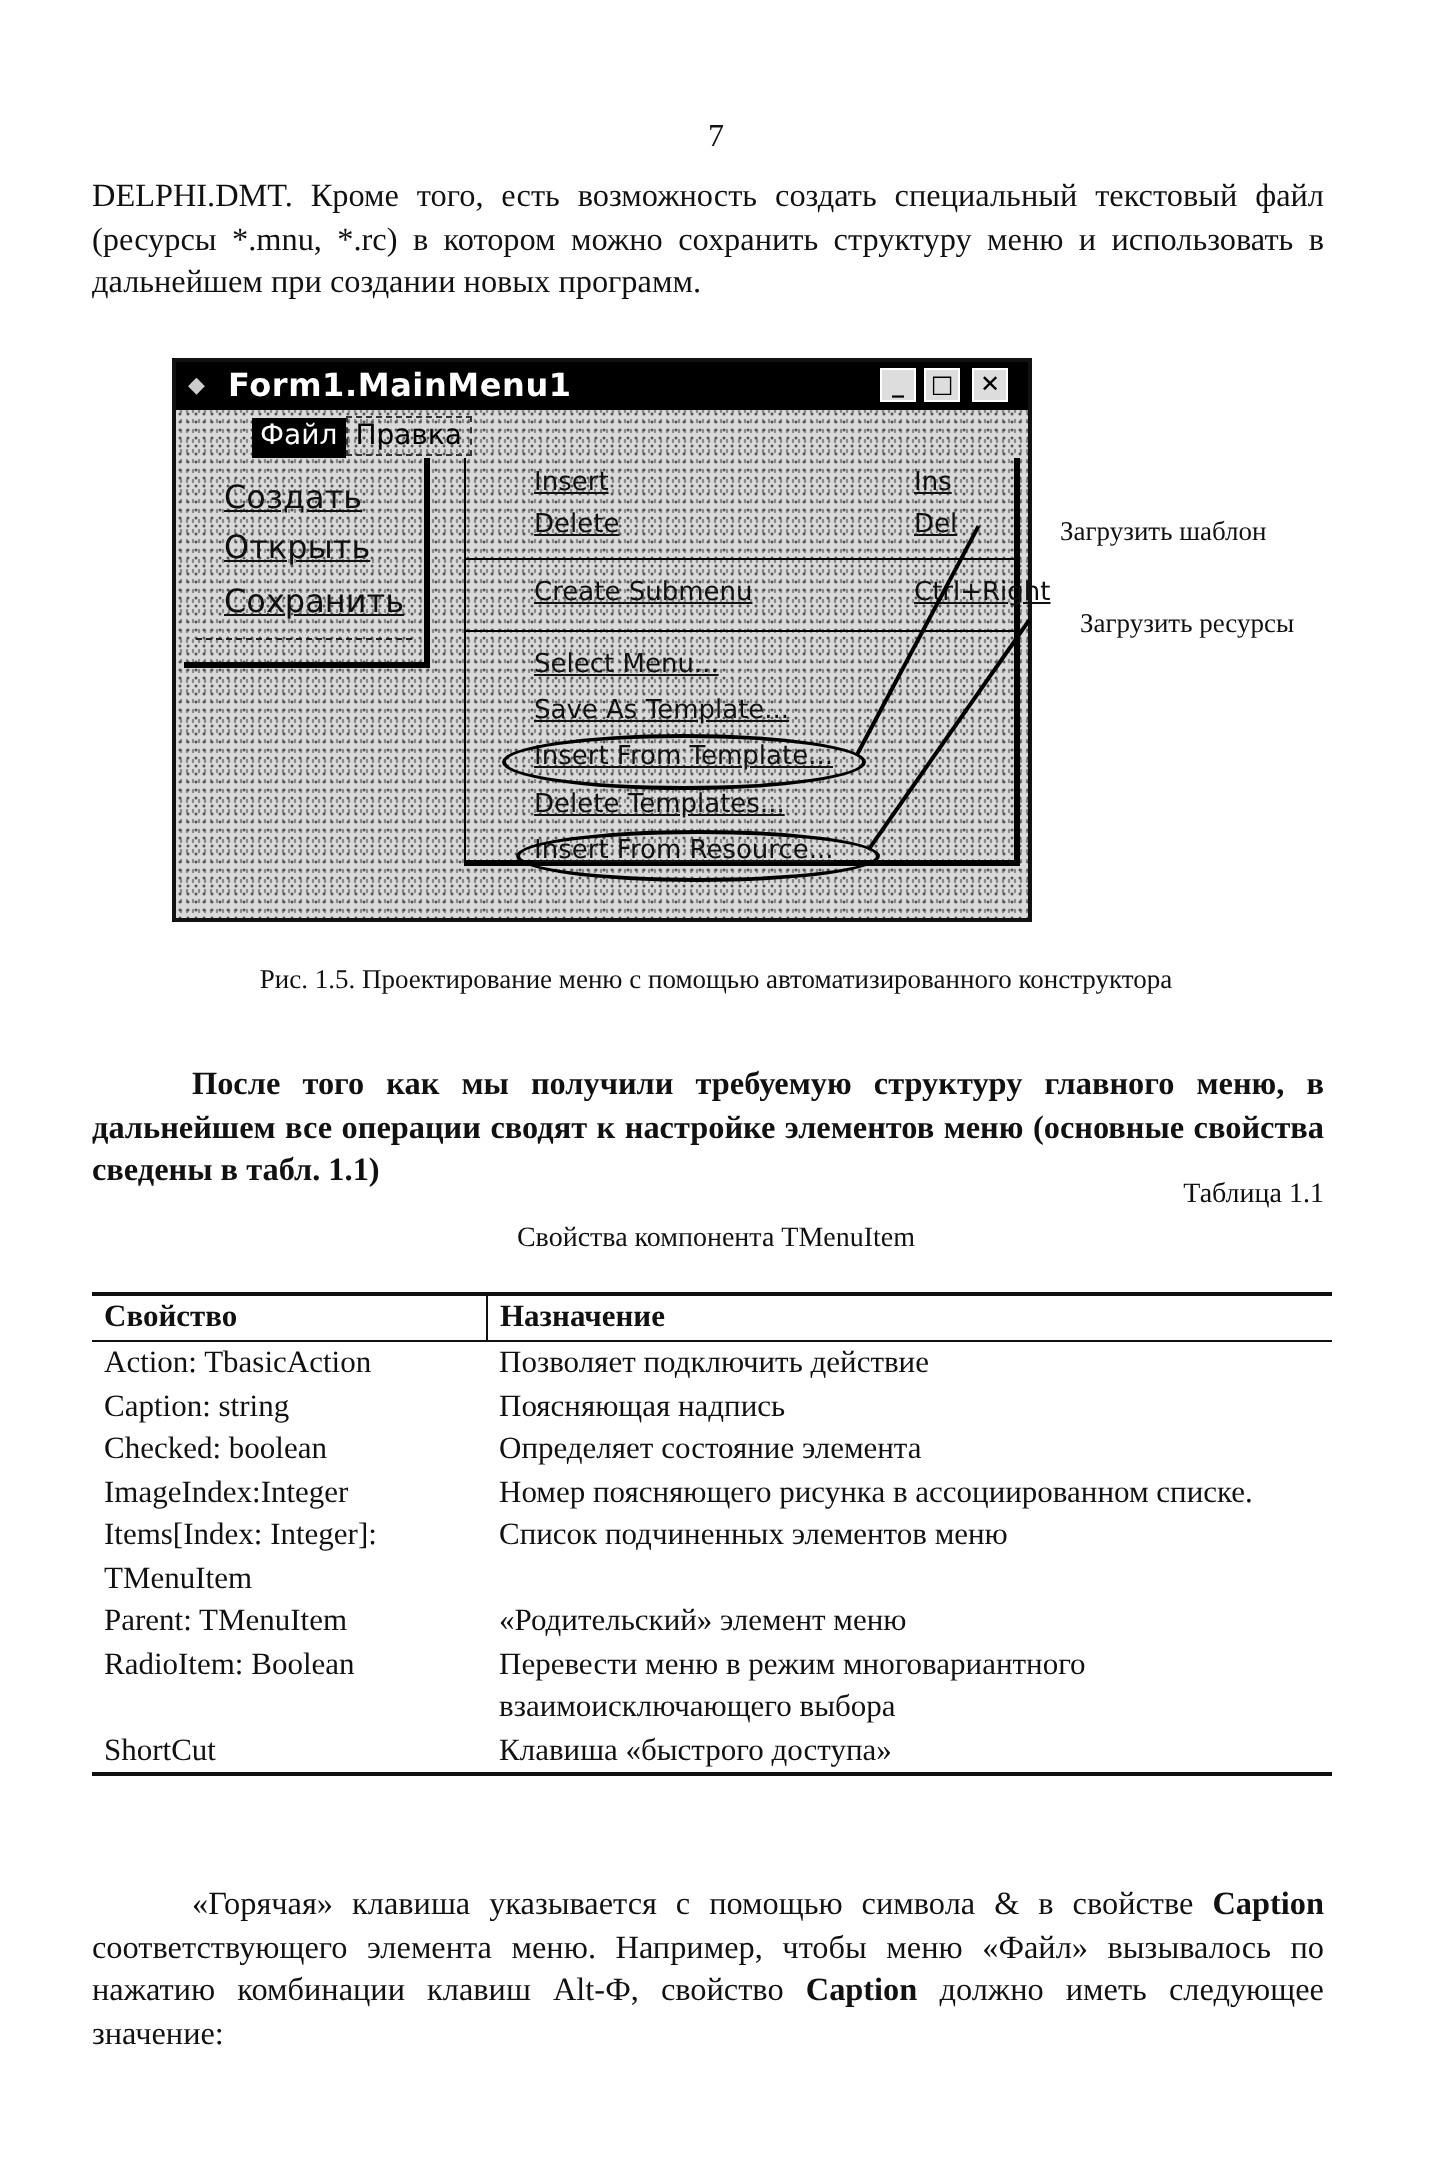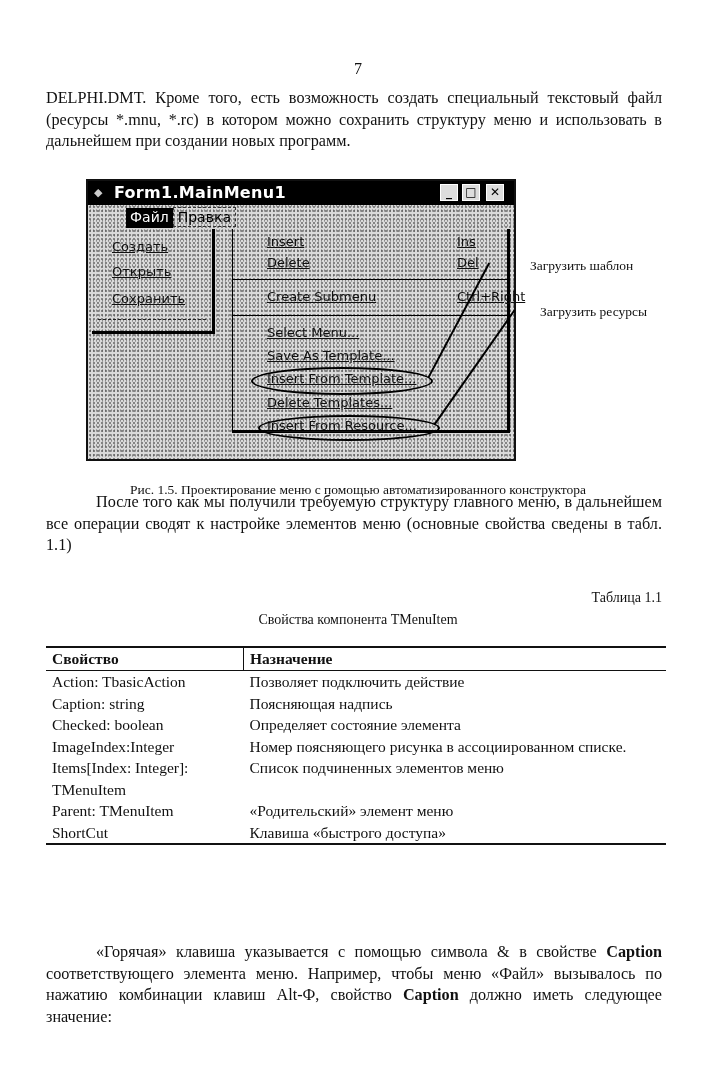--- a/index.html
+++ b/index.html
@@ -5,21 +5,21 @@
     html, body { margin: 0; padding: 0; }
     body {
       width: 716px; height: 1080px; background: #ffffff; color: #111;
       font-family: "Liberation Serif", "DejaVu Serif", serif;
       position: relative; overflow: hidden;
     }
     .page-num { position: absolute; top: 60px; left: 0; width: 716px; text-align: center; font-size: 16px; }
     .para { position: absolute; left: 46px; width: 616px; font-size: 16.2px; line-height: 21.5px; text-align: justify; text-align-last: left; }
     .para.indent { text-indent: 50px; }
     .p1 { top: 88px; }
-    .p2 { top: 492px; }
+    .p2 { top: 532px; font-weight: bold; }
     .p3 { top: 942px; }
     b { font-weight: bold; }
 
     
     .fig { position: absolute; left: 86px; top: 179px; width: 430px; height: 282px;
       background: #d9d9d9; border: 2px solid #111; box-sizing: border-box;
       background-image:
         radial-gradient(#555 0.6px, transparent 0.9px),
         radial-gradient(#888 0.5px, transparent 0.8px);
       background-size: 4px 4px, 3px 5px;
@@ -29,21 +29,21 @@
     .titlebar { position: absolute; left: 0; top: 0; right: 0; height: 24px; background: #000; color: #fff; }
     .titlebar .sysicon { position: absolute; left: 6px; top: 5px; font-size: 11px; color: #ccc; }
     .titlebar .title { position: absolute; left: 26px; top: 2px; font-size: 16px; font-weight: bold; letter-spacing: 0.3px; }
     .tbtn { position: absolute; top: 3px; width: 18px; height: 17px; background: #ddd; border: 1px solid #fff; box-sizing: border-box; color: #000; font-size: 12px; line-height: 15px; text-align: center; font-weight: bold; }
     .tb-min { left: 352px; } .tb-max { left: 374px; } .tb-close { left: 398px; }
     .menubar { position: absolute; top: 26px; left: 2px; height: 22px; padding-left: 36px; }
     .menubar .m { display: inline-block; font-size: 14px; padding: 1px 4px; height: 20px; box-sizing: border-box; }
     .menubar .m.active { background: #000; color: #fff; }
     .menubar .m.normal { color: #000; border: 1px dashed #333; }
     .submenu { position: absolute; left: 4px; top: 48px; width: 120px; height: 102px; border-right: 3px solid #000; border-bottom: 3px solid #000; }
-    .submenu .si { position: absolute; left: 20px; font-size: 13px; color: #111; text-decoration: underline; }
+    .submenu .si { position: absolute; left: 20px; font-size: 16px; color: #111; text-decoration: underline; }
     .submenu .sep { position: absolute; left: 6px; right: 6px; top: 90px; border-top: 1px dashed #222; }
     .ctx { position: absolute; left: 144px; top: 48px; right: 4px; bottom: 26px; border-left: 1px solid #000; border-right: 3px solid #000; border-bottom: 3px solid #000; }
     .ctx .ci { position: absolute; left: 34px; font-size: 13px; color: #111; text-decoration: underline; }
     .ctx .ck { position: absolute; left: 198px; font-size: 13px; color: #111; text-decoration: underline; margin-left: 26px; }
     .ctx .csep { position: absolute; left: 0; right: 0; border-top: 1.5px solid #000; }
     .oval { position: absolute; border: 2.5px solid #000; border-radius: 50%; }
     .leader { position: absolute; height: 1.5px; background: #000; transform-origin: 0 50%; }
 
     .callout { position: absolute; font-size: 13.5px; font-family: "Liberation Serif", serif; }
     .c1 { left: 530px; top: 258px; }
@@ -141,19 +141,23 @@
       </tr>
     <tr>
         <td>Items[Index: Integer]: TMenuItem</td>
         <td>Список подчиненных элементов меню</td>
       </tr>
     <tr>
         <td>Parent: TMenuItem</td>
         <td>«Родительский» элемент меню</td>
       </tr>
     <tr>
+        <td>RadioItem: Boolean</td>
+        <td>Перевести меню в режим многовариантного взаимоисключающего выбора</td>
+      </tr>
+    <tr>
         <td>ShortCut</td>
         <td>Клавиша «быстрого доступа»</td>
       </tr>
   </tbody>
 </table>
 
 <p class="para indent p3" style="margin:0"><span>«Горячая» клавиша указывается с помощью символа &amp; в свойстве </span><b>Caption</b><span> соответствующего элемента меню. Например, чтобы меню «Файл» вызывалось по нажатию комбинации клавиш Alt-Ф, свойство </span><b>Caption</b><span> должно иметь следующее значение:</span></p>
 
 </body></html>

